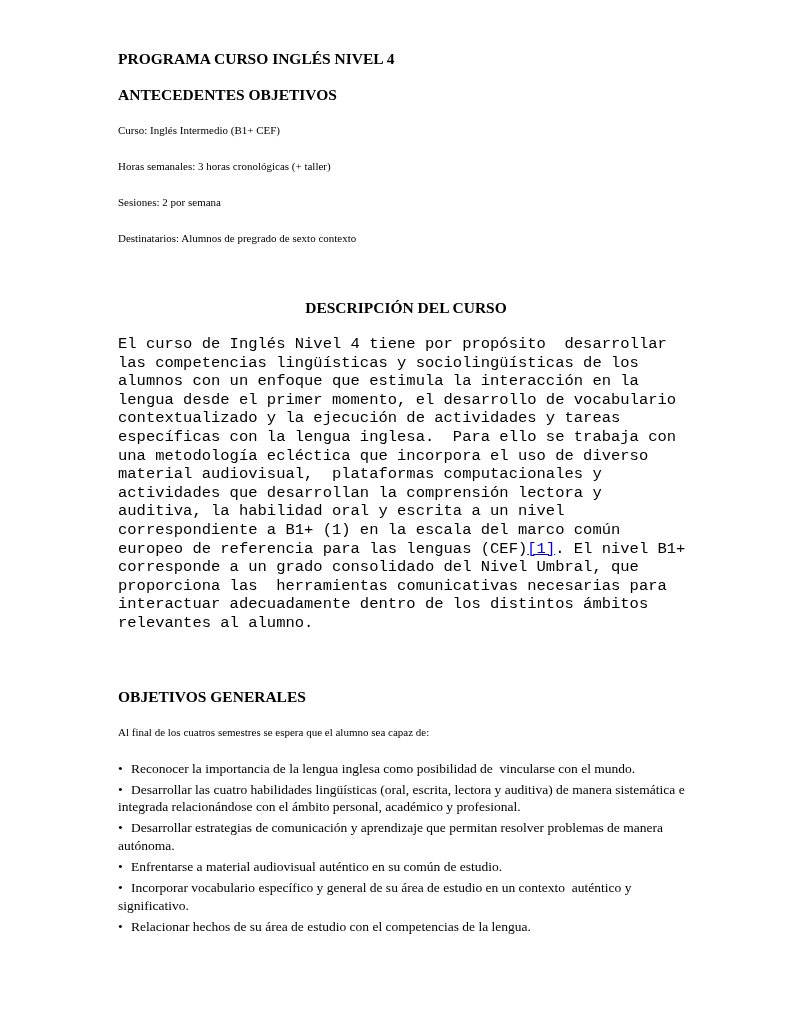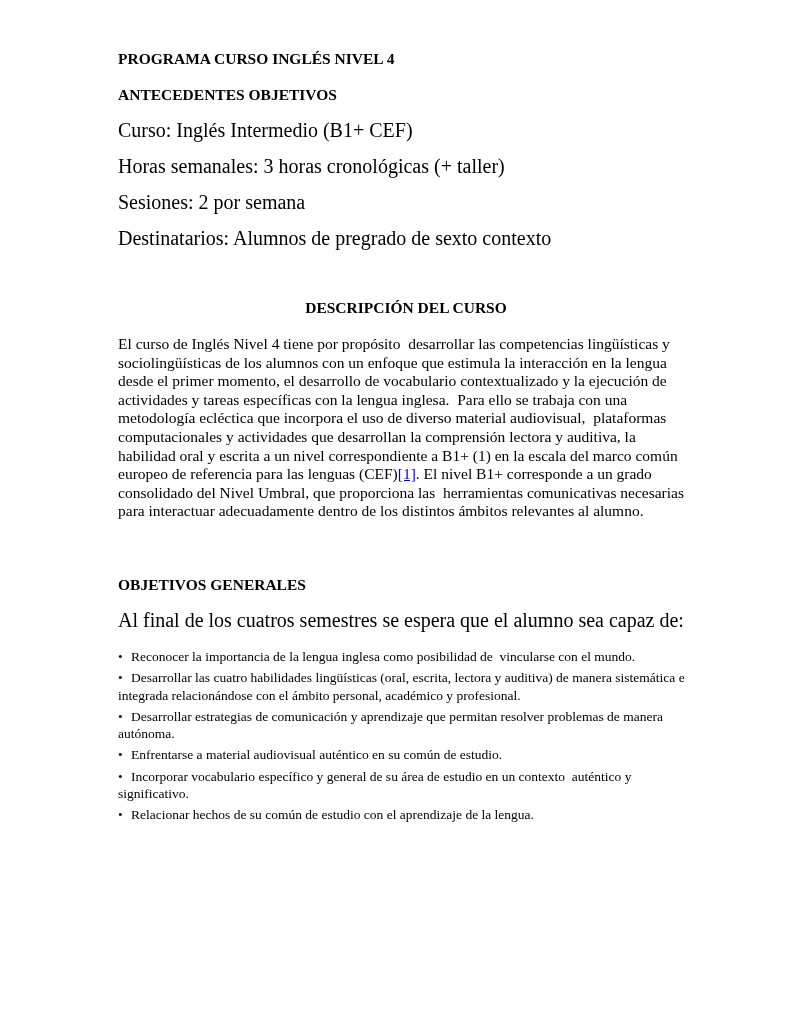--- a/index.html
+++ b/index.html
@@ -22,37 +22,38 @@
     background: #ffffff;
   }
   .doc-heading {
     font-size: 15.5px;
     font-weight: bold;
     line-height: 17px;
     margin: 0 0 19px 0;
     white-space: pre-wrap;
   }
   .doc-line {
-    font-size: 20px;
+    font-size: 11px;
     line-height: 17px;
     margin: 0 0 19px 0;
     white-space: pre-wrap;
   }
   .section-gap {
     margin-top: 52px;
     text-align: center;
   }
   .objetivos-gap {
     margin-top: 55px;
   }
   .doc-paragraph {
     font-size: 15.5px;
     line-height: 18.6px;
     margin: 0;
     white-space: pre-wrap;
+    font-family: Liberation Mono, monospace;
   }
   .footnote-link {
     color: #0000ee;
     text-decoration: underline;
     cursor: pointer;
   }
   .bullet-list {
     list-style: none;
     margin: 17px 0 0 0;
     padding: 0;
@@ -90,16 +91,16 @@
   <p class="doc-heading objetivos-gap">OBJETIVOS GENERALES</p>
 
   <p class="doc-line">Al final de los cuatros semestres se espera que el alumno sea capaz de:</p>
 
   <ul class="bullet-list">
     <li><span class="bullet-marker">•</span><span>Reconocer la importancia de la lengua inglesa como posibilidad de  vincularse con el mundo.</span></li>
     <li><span class="bullet-marker">•</span><span>Desarrollar las cuatro habilidades lingüísticas (oral, escrita, lectora y auditiva) de manera sistemática e integrada relacionándose con el ámbito personal, académico y profesional.</span></li>
     <li><span class="bullet-marker">•</span><span>Desarrollar estrategias de comunicación y aprendizaje que permitan resolver problemas de manera autónoma.</span></li>
     <li><span class="bullet-marker">•</span><span>Enfrentarse a material audiovisual auténtico en su común de estudio.</span></li>
     <li><span class="bullet-marker">•</span><span>Incorporar vocabulario específico y general de su área de estudio en un contexto  auténtico y significativo.</span></li>
-    <li><span class="bullet-marker">•</span><span>Relacionar hechos de su común de estudio con el aprendizaje de la lengua.</span></li>
+    <li><span class="bullet-marker">•</span><span>Relacionar hechos de su área de estudio con el competencias de la lengua.</span></li>
   </ul>
 
 </div>
 
 </body></html>

